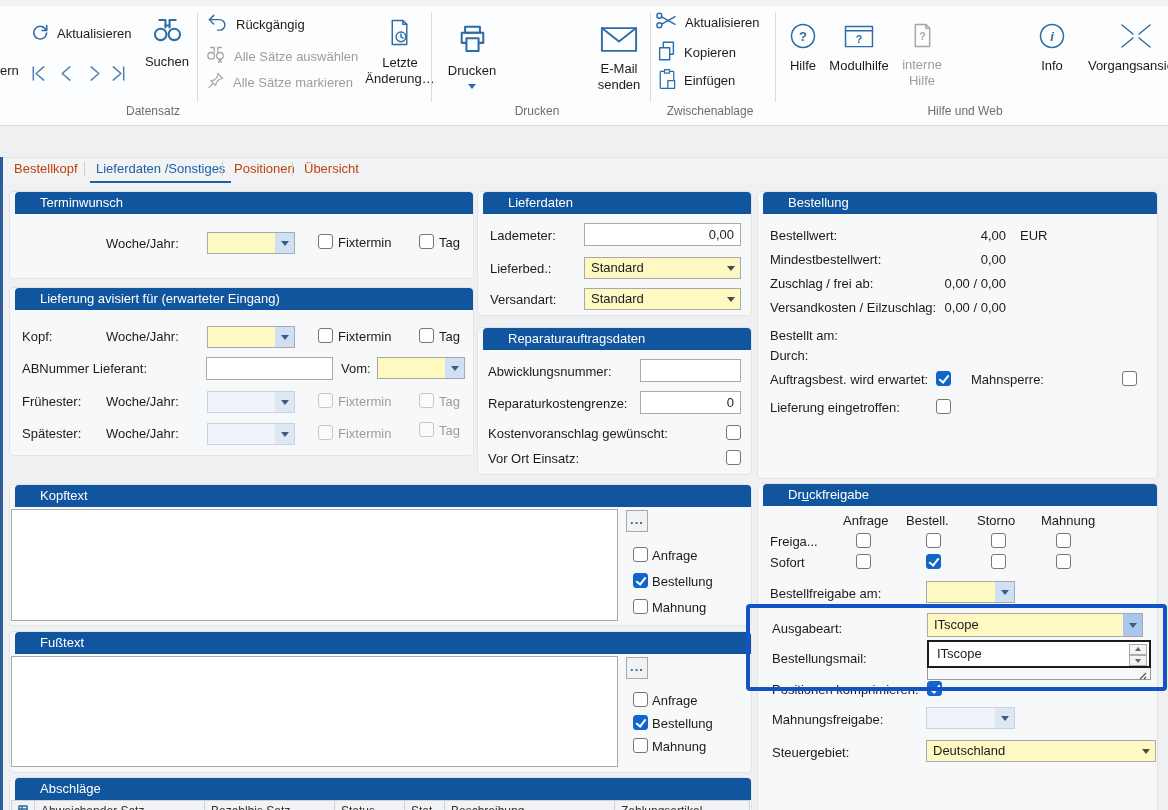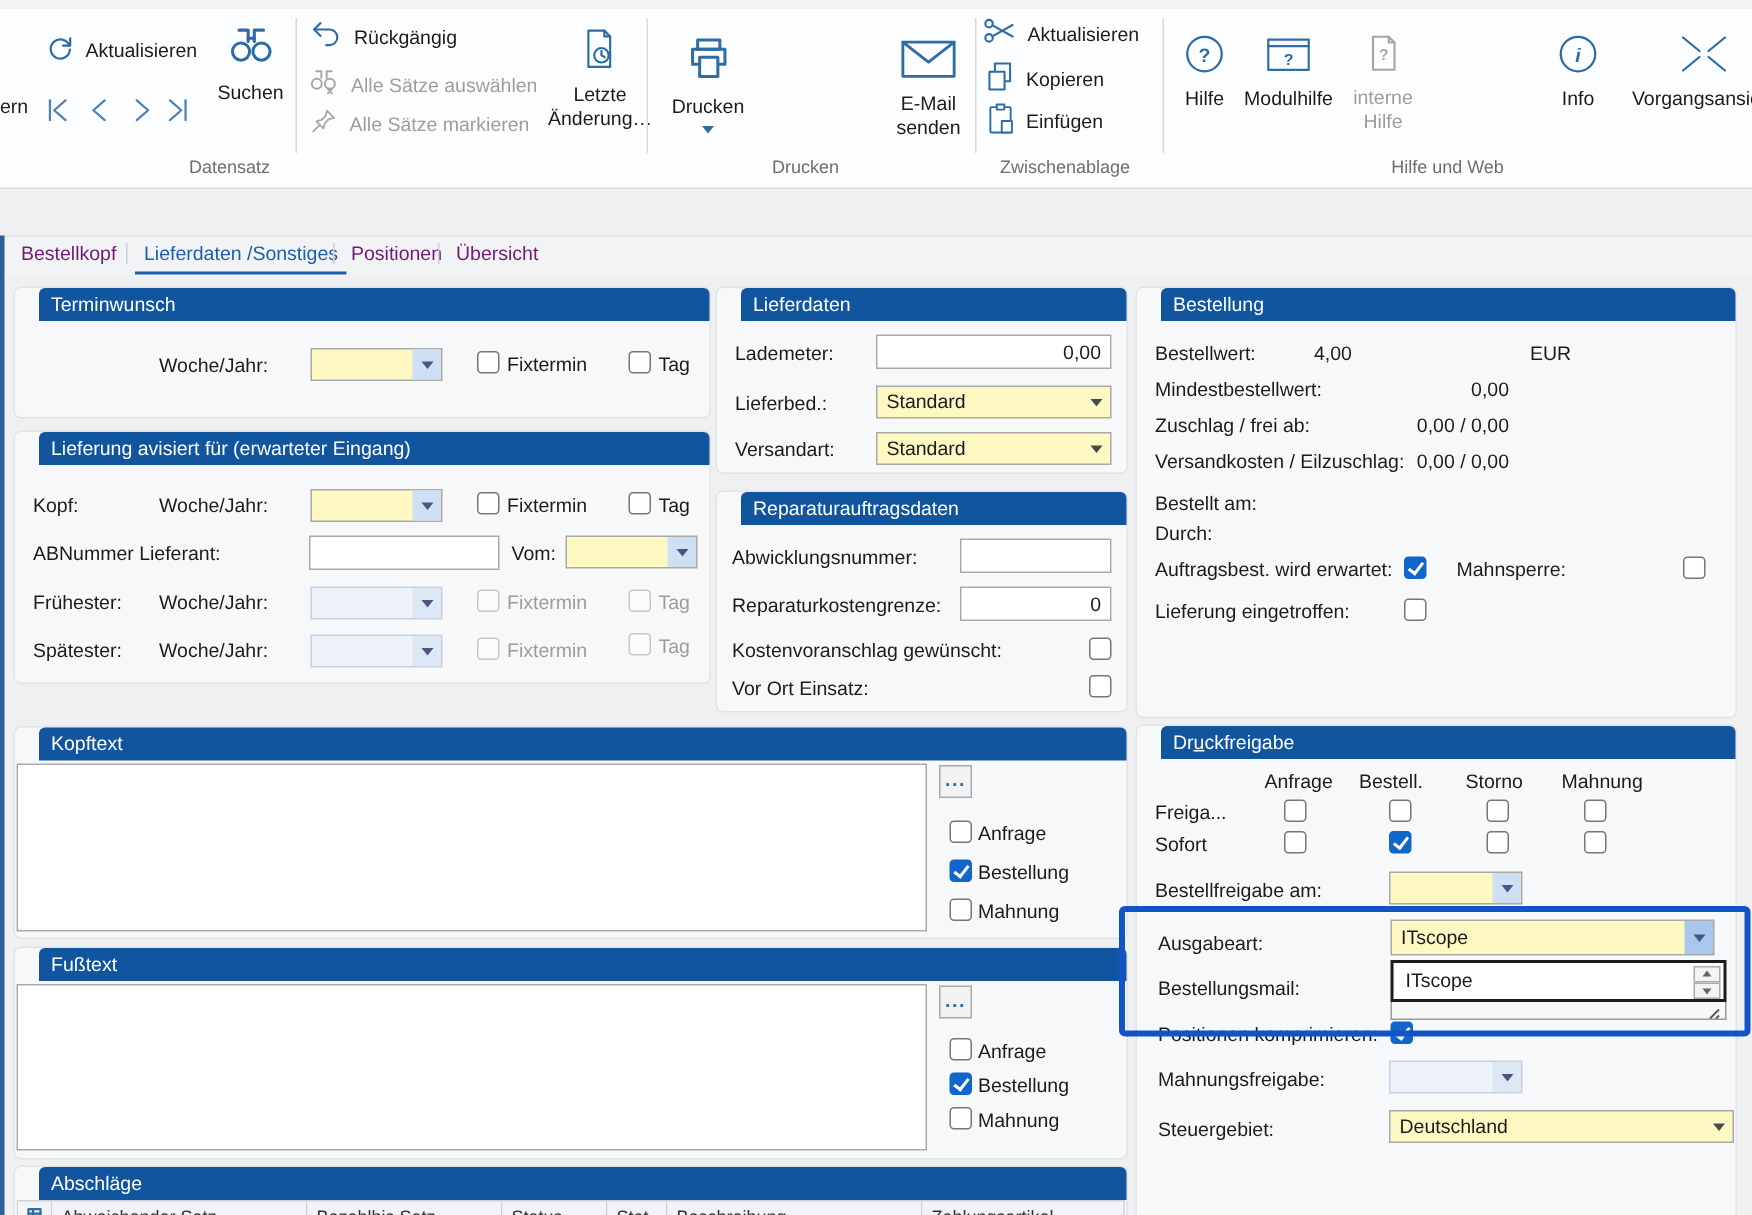--- a/index.html
+++ b/index.html
@@ -17,27 +17,27 @@
   .ic svg *{stroke:#2e6da4;stroke-width:1.5;fill:none;stroke-linecap:round;stroke-linejoin:round}
   .ic svg text{fill:#2e6da4;stroke:none;font-family:"Liberation Sans",sans-serif;font-weight:bold}
   .gray svg *{stroke:#a6a6a6}
   .gray svg text{fill:#a6a6a6}
   .navic svg *{stroke:#4e82b4;stroke-width:1.6}
   .caret{width:0;height:0;border:4px solid transparent;border-top:5px solid #2e6da4;margin-top:1px}
   
   .band{position:absolute;left:0;top:126px;width:1168px;height:31px;background:#eef0f1}
   .tabbar{position:absolute;left:0;top:157px;width:1168px;height:26px;background:#f2f3f5;border-top:1px solid #e3e3e3}
   .accent{position:absolute;left:0;top:157px;width:3px;height:653px;background:#2d5e9a}
-  .tab{position:absolute;top:157px;height:24px;line-height:24px;padding:0 6px;white-space:nowrap;color:#701a75}
+  .tab{position:absolute;top:157px;height:24px;line-height:24px;padding:0 6px;white-space:nowrap;color:#c2410c}
   .tab.active{color:#1d5fa8;border-bottom:2px solid #1d5fa8}
   .tsep{position:absolute;top:162px;width:1px;height:14px;background:#cfcfcf}
   
   .panel{position:absolute;background:#f7f8f9;border-radius:4px;box-shadow:0 0 0 1px rgba(0,0,0,.05)}
-  .phead{position:absolute;left:16px;top:0;right:0;height:22px;background:#12559f;border-radius:4px 4px 0 0;
-         color:#fff;line-height:22px;padding-left:8px;box-sizing:border-box;white-space:nowrap;overflow:hidden}
+  .phead{position:absolute;left:5px;top:0;right:0;height:22px;background:#12559f;border-radius:4px 4px 0 0;
+         color:#fff;line-height:22px;padding-left:25px;box-sizing:border-box;white-space:nowrap;overflow:hidden}
   .ul{text-decoration:underline}
   
   .cb{position:absolute;width:15px;height:15px;background:#fff;border:1px solid #767676;border-radius:3px;box-sizing:border-box}
   .cb.checked{background:#1166cb;border-color:#1166cb}
   .cb.checked::after{content:"";position:absolute;left:4px;top:1px;width:4px;height:8px;
         border:solid #fff;border-width:0 2px 2px 0;transform:rotate(38deg)}
   .cb.dis{border-color:#c6c6c6;background:#fbfbfb}
   .tb{position:absolute;box-sizing:border-box;background:#fff;border:1px solid #a9a9a9;
       font-family:"Liberation Sans",sans-serif;font-size:13px;color:#1b1b1b;padding:0 6px;outline:none}
   .tb.right{text-align:right}
@@ -385,21 +385,21 @@
 <span class="lbl" style="left:488px;top:364px">Abwicklungsnummer:</span>
 <input class="tb" style="left: 640px; top: 359px; width: 101px; height: 23px;" value="">
 <span class="lbl" style="left:488px;top:396px">Reparaturkostengrenze:</span>
 <input class="tb right" style="left: 640px; top: 391px; width: 101px; height: 23px;" value="0">
 <span class="lbl" style="left:488px;top:426px">Kostenvoranschlag gewünscht:</span>
 <span class="cb" style="left:726px;top:425px"></span>
 <span class="lbl" style="left:488px;top:451px">Vor Ort Einsatz:</span>
 <span class="cb" style="left:726px;top:450px"></span>
 
 <span class="lbl" style="left:770px;top:228px">Bestellwert:</span>
-<span class="val" style="left:876px;top:228px;width:130px;">4,00</span>
+<span class="val" style="left:876px;top:228px;width:130px;text-align:right">4,00</span>
 <span class="lbl" style="left:1020px;top:228px">EUR</span>
 <span class="lbl" style="left:770px;top:252px">Mindestbestellwert:</span>
 <span class="val" style="left:876px;top:252px;width:130px;text-align:right">0,00</span>
 <span class="lbl" style="left:770px;top:276px">Zuschlag / frei ab:</span>
 <span class="val" style="left:876px;top:276px;width:130px;text-align:right">0,00 / 0,00</span>
 <span class="lbl" style="left:770px;top:300px">Versandkosten / Eilzuschlag:</span>
 <span class="val" style="left:876px;top:300px;width:130px;text-align:right">0,00 / 0,00</span>
 <span class="lbl" style="left:770px;top:328px">Bestellt am:</span>
 <span class="lbl" style="left:770px;top:348px">Durch:</span>
 <span class="lbl" style="left:770px;top:372px">Auftragsbest. wird erwartet:</span>

